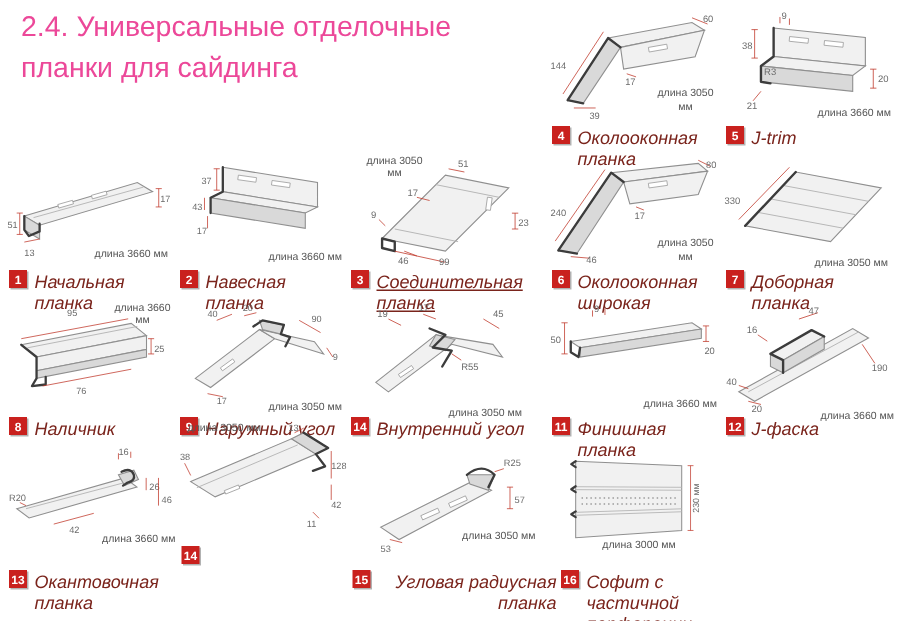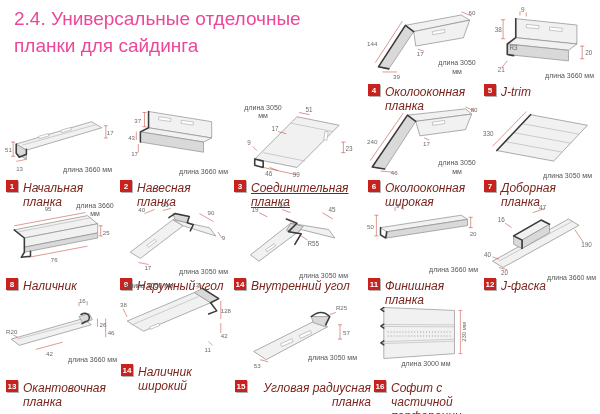--- a/index.html
+++ b/index.html
@@ -376,21 +376,20 @@
         <text class="dt" x="100" y="57">42</text>
         <path class="dl" d="M88,60 l4,4"></path>
         <text class="dt" x="84" y="70">11</text>
         <path class="dl" d="M8,36 l-4,-8"></path>
         <text class="dt" x="1" y="26">38</text>
       </svg>
     </div>
     <div class="len" style="left:6px;top:2px;">длина 3050 мм</div>
     <div class="lab">
       <div class="badge">14</div>
-      <div class="name">Наличник широкий</div>
     </div>
   </div>
 
   <div class="cell row4" style="left:233px;top:296px;width:138px;height:116px;">
     <div class="draw">
       <svg viewBox="0 0 110 74">
         <polygon class="pf" points="8,54 68,24 80,30 20,62"></polygon>
         <rect class="sl" x="34" y="44" width="12" height="3" transform="rotate(-24 40 45)"></rect>
         <rect class="sl" x="52" y="36" width="12" height="3" transform="rotate(-24 58 37)"></rect>
         <polygon class="pd" points="64,20 82,20 78,30 66,26"></polygon>

